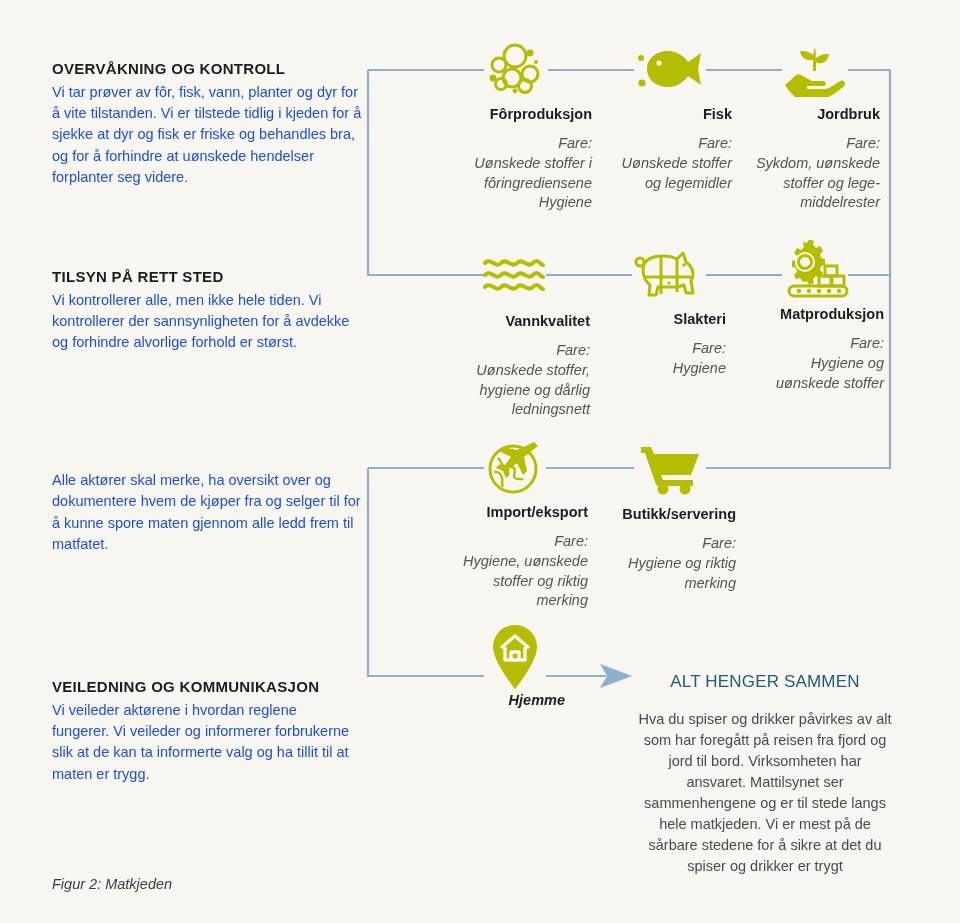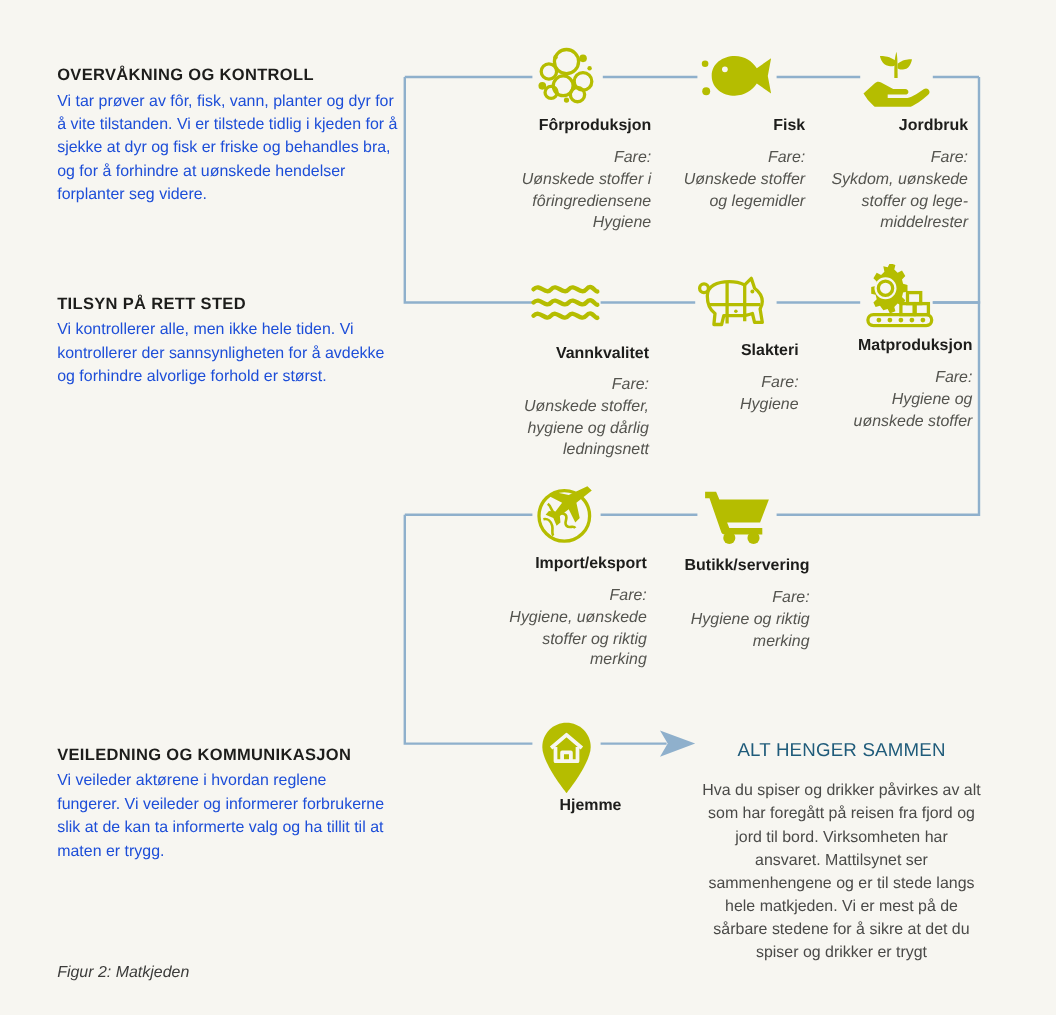--- a/index.html
+++ b/index.html
@@ -92,20 +92,21 @@
     <p class="desc-title">OVERVÅKNING OG KONTROLL</p>
     <p class="desc-body">Vi tar prøver av fôr, fisk, vann, planter og dyr for å vite tilstanden. Vi er tilstede tidlig i kjeden for å sjekke at dyr og fisk er friske og behandles bra, og for å forhindre at uønskede hendelser forplanter seg videre.</p>
   </div>
 
   <div class="desc" style="left:52px;top:268px;">
     <p class="desc-title">TILSYN PÅ RETT STED</p>
     <p class="desc-body">Vi kontrollerer alle, men ikke hele tiden. Vi kontrollerer der sannsynligheten for å avdekke og forhindre alvorlige forhold er størst.</p>
   </div>
 
   <div class="desc" style="left:52px;top:470px;">
+    <p class="desc-body">Alle aktører skal merke, ha oversikt over og dokumentere hvem de kjøper fra og selger til for å kunne spore maten gjennom alle ledd frem til matfatet.</p>
   </div>
 
   <div class="desc" style="left:52px;top:678px;width:300px;">
     <p class="desc-title">VEILEDNING OG KOMMUNIKASJON</p>
     <p class="desc-body">Vi veileder aktørene i hvordan reglene fungerer. Vi veileder og informerer forbrukerne slik at de kan ta informerte valg og ha tillit til at maten er trygg.</p>
   </div>
 
   <div class="node" style="left:440px;top:38px;width:152px;">
     <div class="ico">
       <svg width="62" height="58" viewBox="0 0 62 58">
@@ -245,21 +246,21 @@
         <path fill="#b5bd00" d="M2 4h10l3 7h45l-8 21H22l2 5h30v6H20c-2 0-3-1-3.6-3L6 10H2z"></path>
         <circle cx="24" cy="46" r="5.5" fill="#b5bd00"></circle>
         <circle cx="46" cy="46" r="5.5" fill="#b5bd00"></circle>
       </svg>
     </div>
     <div class="node-title">Butikk/servering</div>
     <div class="fare-label">Fare:</div>
     <div class="fare-text">Hygiene og riktig merking</div>
   </div>
 
-  <div class="node" style="left:465px;top:656px;width:100px;">
+  <div class="node" style="left:465px;top:624px;width:100px;font-style:italic;">
     <div class="ico" style="height:66px;">
       <svg width="50" height="66" viewBox="0 0 50 66">
         <path fill="#b5bd00" d="M25 1C12.8 1 3 10.8 3 23c0 15 22 42 22 42s22-27 22-42C47 10.8 37.2 1 25 1z"></path>
         <path fill="none" stroke="#f7f6f1" stroke-width="3.4" stroke-linejoin="round" d="M11 24L25 12l14 12M15 23v13h20V23M21 36v-8h8v8"></path>
       </svg>
     </div>
     <div class="node-title" style="margin-top:2px;">Hjemme</div>
   </div>
 
   <div id="conclusion">

